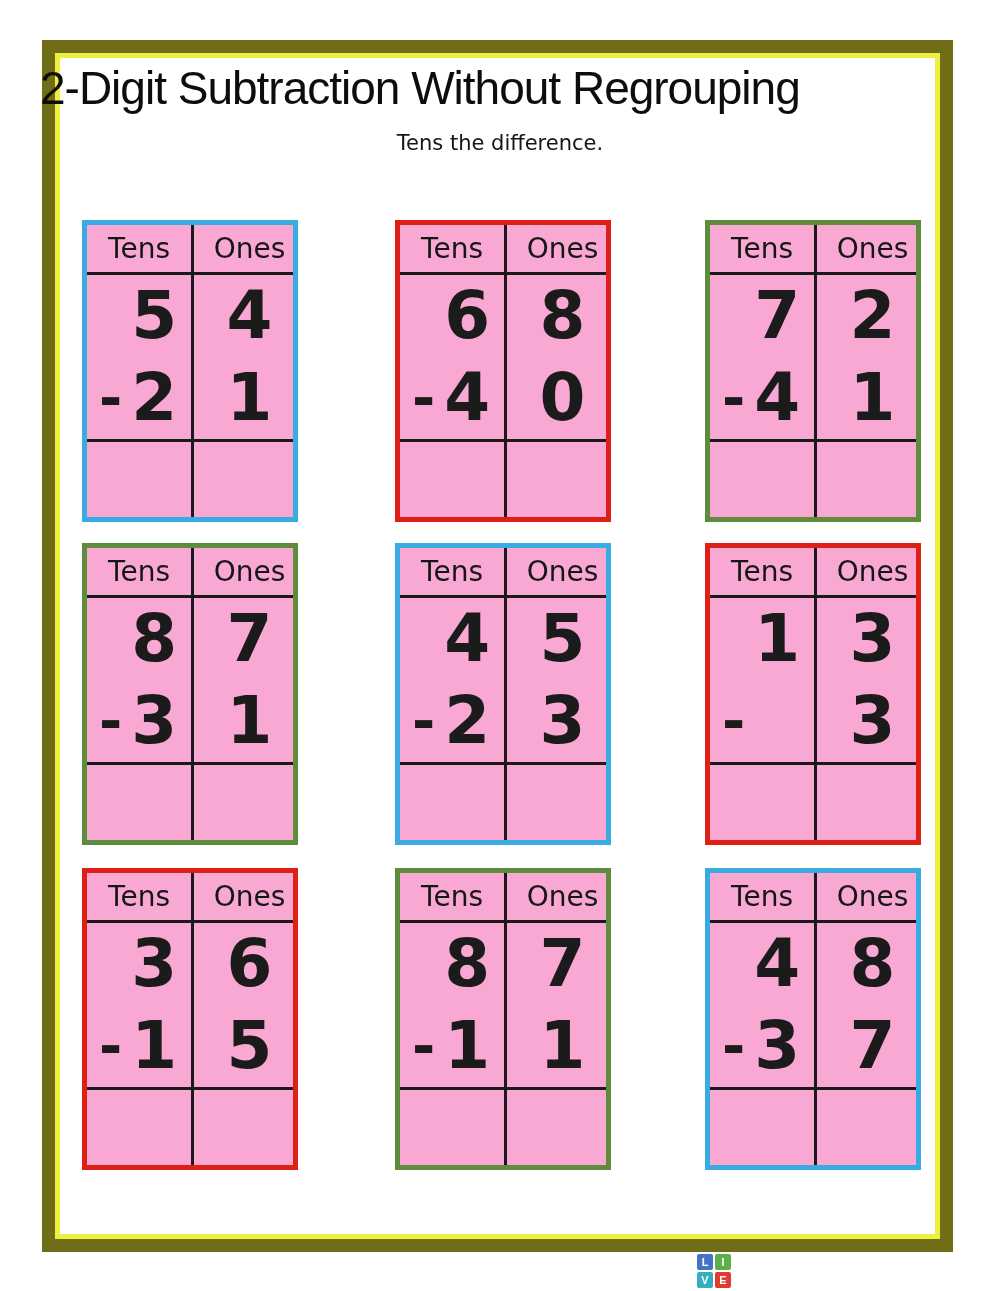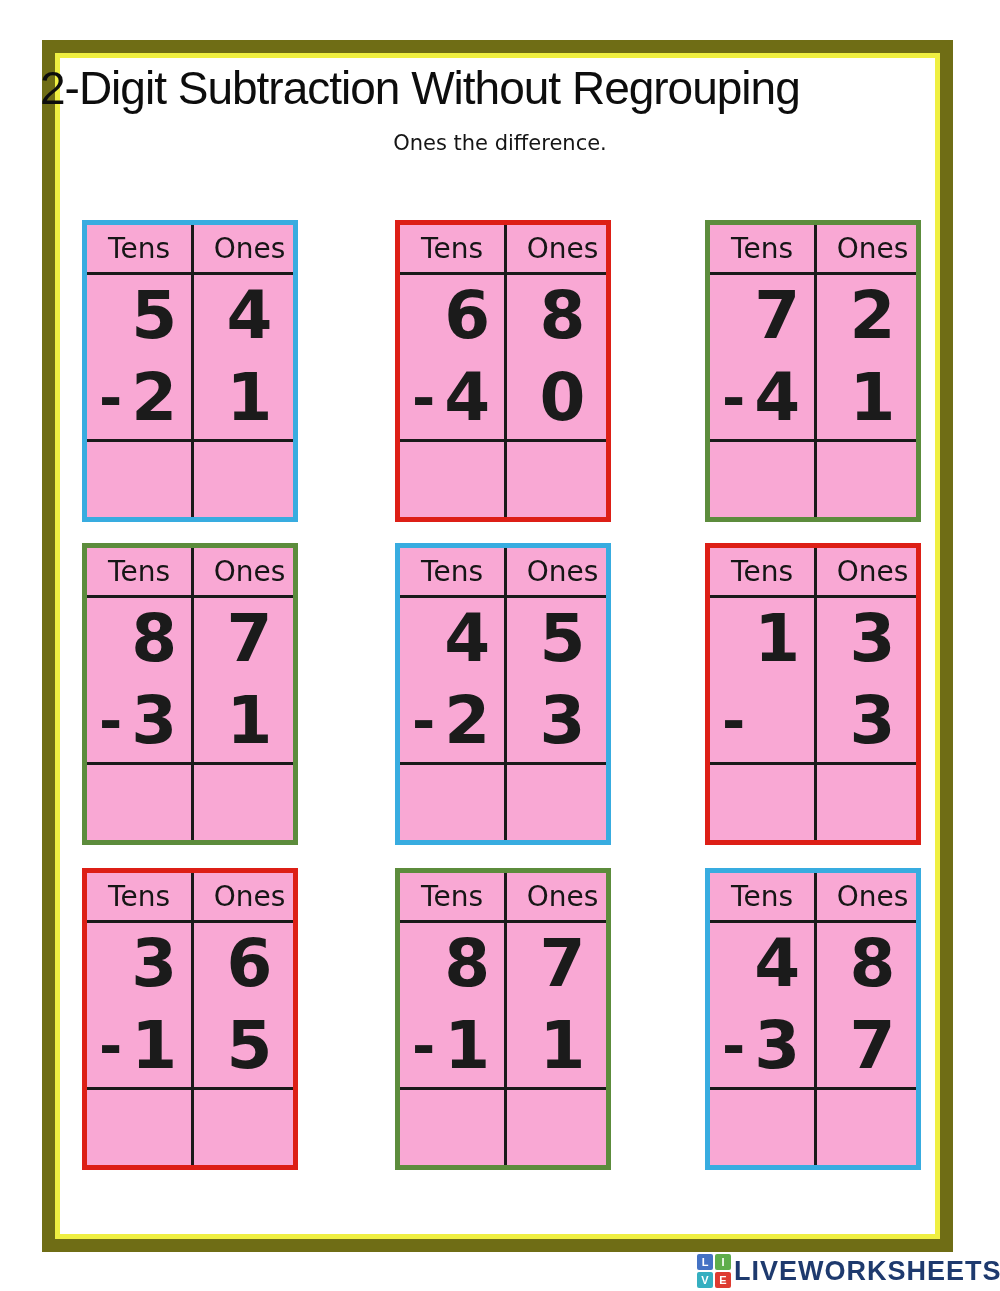--- a/index.html
+++ b/index.html
@@ -51,21 +51,21 @@
     font-size:27px;letter-spacing:1px;white-space:nowrap;}
 </style>
 </head>
 <body>
 
 <div class="frame" style="border-color: rgb(111, 109, 21);">
   <div class="frame-inner" style="border-color: rgb(239, 239, 65);"></div>
 </div>
 
 <div class="title">2-Digit Subtraction Without Regrouping</div>
-<div class="subtitle">Ones the difference.</div>
+<div class="subtitle">Tens the difference.</div>
 
 <div class="ptable" style="left: 82px; top: 220px; border-color: rgb(56, 172, 224);">
   <div class="trow thead">
     <div class="cell cl">Tens</div>
     <div class="cell cr">Ones</div>
   </div>
   <div class="trow tnum">
     <div class="cell cl tens">
         <span class="digit">5</span>
       </div>
@@ -312,14 +312,13 @@
   </div>
 </div>
 
 <div class="logo">
   <div class="logo-icon">
     <div class="tile" style="background-color: rgb(68, 114, 196);">L</div>
     <div class="tile" style="background-color: rgb(95, 174, 76);">I</div>
     <div class="tile" style="background-color: rgb(53, 175, 192);">V</div>
     <div class="tile" style="background-color: rgb(222, 59, 49);">E</div>
   </div>
-  <div class="logo-text" style="color: rgb(30, 58, 110);">LIVEWORKSHEETS</div>
 </div>
 
 </body></html>

